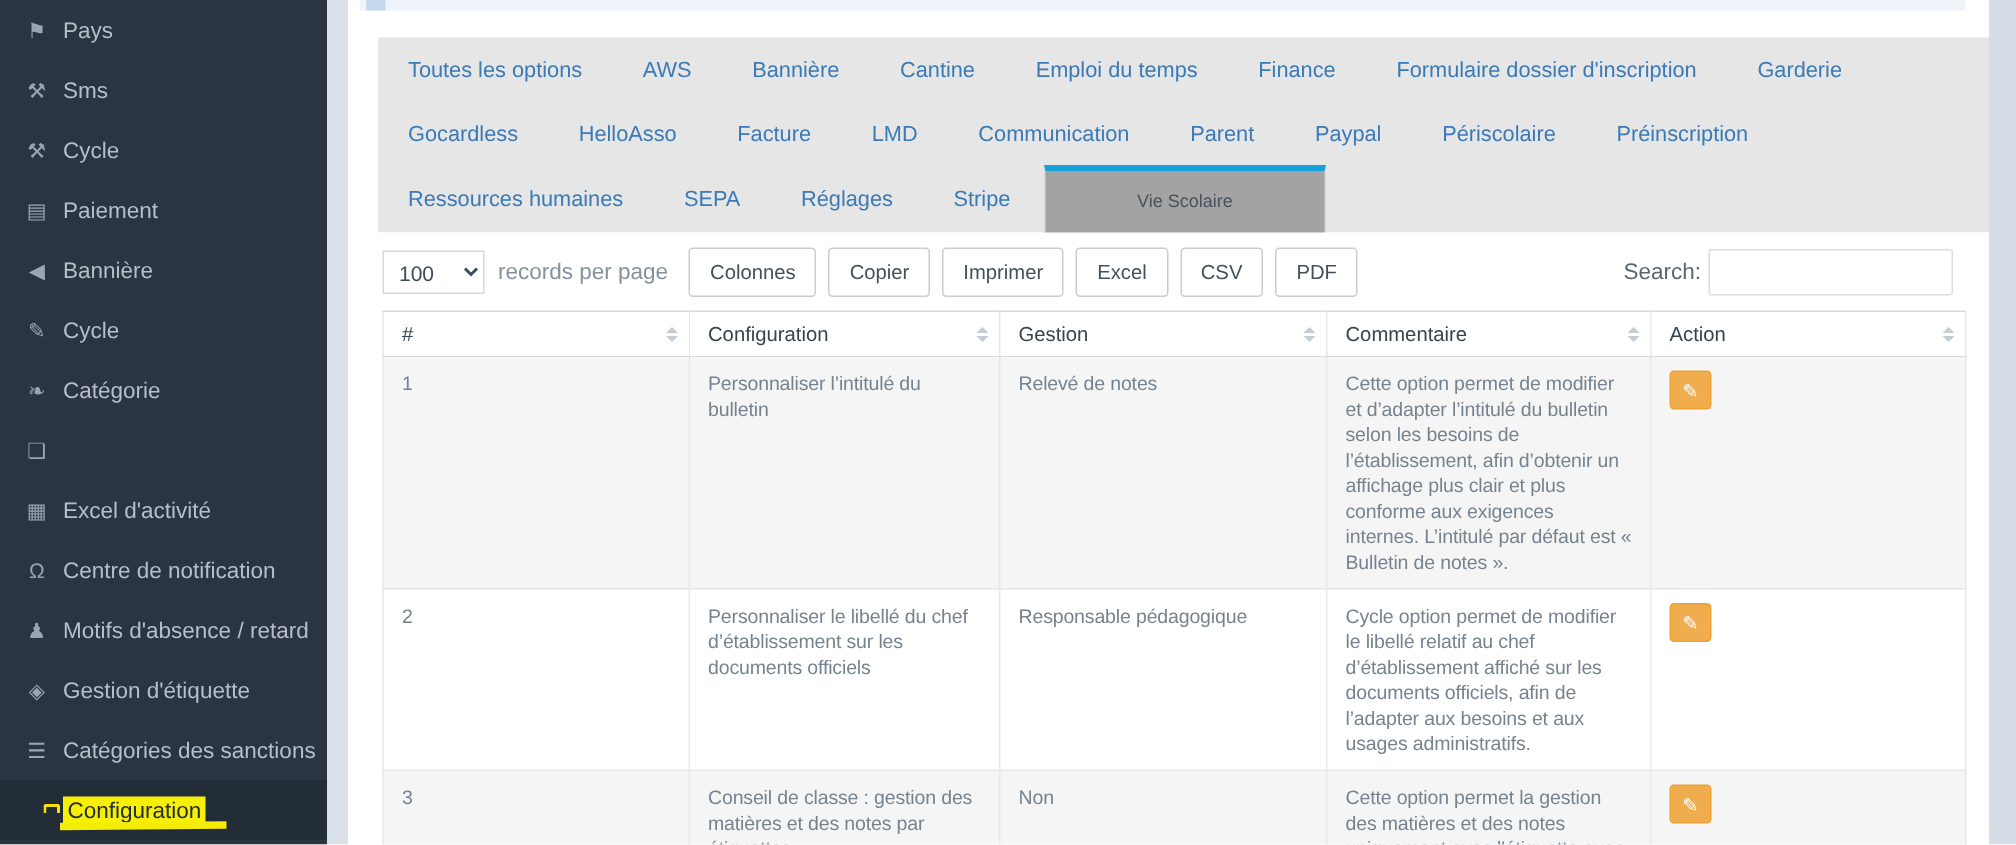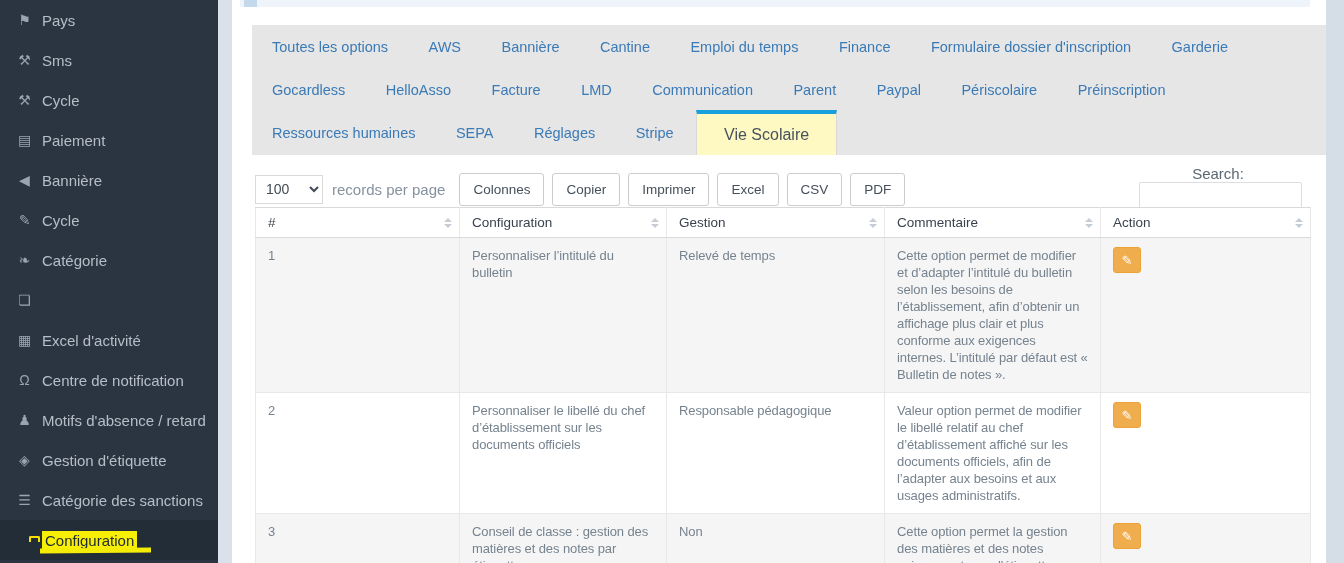--- a/index.html
+++ b/index.html
@@ -27,35 +27,35 @@
   .rightbar { position:absolute; right:0; top:0; width:18px; height:563px; background:#d5dde6; z-index:4; }
   .topscroll { position:absolute; left:240px; top:0; width:1070px; height:7px; background:#eef4fa; z-index:2; }
   .topscroll .thumb { position:absolute; left:4px; top:0; width:13px; height:7px; background:#c5d9ec; }
 
   
   .tabpanel { position:absolute; left:252px; top:25px; width:1262px; height:130px; background:#e6e6e6; z-index:1; }
   .tabrow { height:43px; line-height:43px; white-space:nowrap; padding-left:2px; }
   .tab { display:inline-block; padding:0 18px; color:#3a7ab6; font-size:14.5px; cursor:pointer; }
   .tabrow3 { position:relative; height:44px; }
   .tab-active { display:inline-block; vertical-align:top; position:relative; top:-1px; height:49px;
-                line-height:41px; background:#fef9c3; border:1px solid #d8d8d8; border-bottom:none;
-                border-top:4px solid #15a1dc; color:#47525d; font-size:16px; padding:0 27px;
+                line-height:41px; background:#a3a3a3; border:1px solid #d8d8d8; border-bottom:none;
+                border-top:4px solid #15a1dc; color:#47525d; font-size:12px; padding:0 61px;
                 cursor:pointer; z-index:2; }
 
   
   .content { position:absolute; left:232px; top:155px; width:1094px; height:408px; background:#fff; z-index:1; }
 
   .toolbar { position:absolute; left:23px; top:10px; width:1047px; display:flex; align-items:center; }
   .pgsel { width:68px; height:29px; border:1px solid #d9d9d9; border-radius:0; color:#414b55;
            font-size:14px; padding:0 6px; background:#fff; font-family:"Liberation Sans",sans-serif; }
   .records { color:#85929e; font-size:15px; margin:0 14px 0 9px; }
   .btns { display:flex; gap:8px; }
   .tbtn { background:#fff; border:1px solid #cccccc; border-radius:3px; color:#46505a; font-size:13.5px;
           padding:8px 13px; cursor:pointer; font-family:"Liberation Sans",sans-serif; white-space:nowrap; }
-  .searchwrap { margin-left:auto; display:flex; align-items:center;flex-direction:column; }
+  .searchwrap { margin-left:auto; display:flex; align-items:center; }
   .searchlbl { color:#5b6770; font-size:15px; margin-right:5px; }
   .searchinp { width:163px; height:31px; border:1px solid #dddddd; border-radius:2px; padding:4px 8px;
                font-size:13px; font-family:"Liberation Sans",sans-serif; color:#46505a; }
 
   
   table.grid { position:absolute; left:23px; top:52px; width:1055px; border-collapse:collapse; table-layout:fixed; }
   .grid th { border:1px solid #e8e8e8; border-top:1px solid #d9d9d9; border-bottom:1px solid #d9d9d9;
              font-weight:400; color:#39434e; font-size:13.5px; text-align:left; padding:7px 26px 7px 12px;
              position:relative; height:30px; cursor:pointer; background:#fff; }
   .sort { position:absolute; right:7px; top:50%; transform:translateY(-50%); }
@@ -116,21 +116,21 @@
   <div class="side-item">
     <span class="icn">♟</span>
     <span>Motifs d'absence / retard</span>
   </div>
   <div class="side-item">
     <span class="icn">◈</span>
     <span>Gestion d'étiquette</span>
   </div>
   <div class="side-item">
     <span class="icn">☰</span>
-    <span>Catégorie des sanctions</span>
+    <span>Catégories des sanctions</span>
   </div>
   <div class="side-item active">
     <span class="icn"><span class="briefcase"></span></span>
     <span class="hl">Configuration</span>
   </div>
 </nav>
 
 <div class="gutter"></div>
 <div class="rightbar"></div>
 <div class="topscroll">
@@ -223,33 +223,33 @@
           <span class="sort">
               <i class="up"></i>
               <i class="dn"></i>
             </span></th>
       </tr>
     </thead>
     <tbody>
       <tr class="odd">
         <td>1</td>
         <td>Personnaliser l’intitulé du bulletin</td>
-        <td>Relevé de temps</td>
+        <td>Relevé de notes</td>
         <td>Cette option permet de modifier et d’adapter l’intitulé du bulletin selon les besoins de l’établissement, afin d’obtenir un affichage plus clair et plus conforme aux exigences internes. L’intitulé par défaut est « Bulletin de notes ».</td>
         <td>
           <button class="btn-edit">
             <span>✎</span>
           </button>
         </td>
       </tr>
       <tr>
         <td>2</td>
         <td>Personnaliser le libellé du chef d’établissement sur les documents officiels</td>
         <td>Responsable pédagogique</td>
-        <td>Valeur option permet de modifier le libellé relatif au chef d’établissement affiché sur les documents officiels, afin de l’adapter aux besoins et aux usages administratifs.</td>
+        <td>Cycle option permet de modifier le libellé relatif au chef d’établissement affiché sur les documents officiels, afin de l’adapter aux besoins et aux usages administratifs.</td>
         <td>
           <button class="btn-edit">
             <span>✎</span>
           </button>
         </td>
       </tr>
       <tr class="odd">
         <td>3</td>
         <td>Conseil de classe : gestion des matières et des notes par étiquettes</td>
         <td>Non</td>

